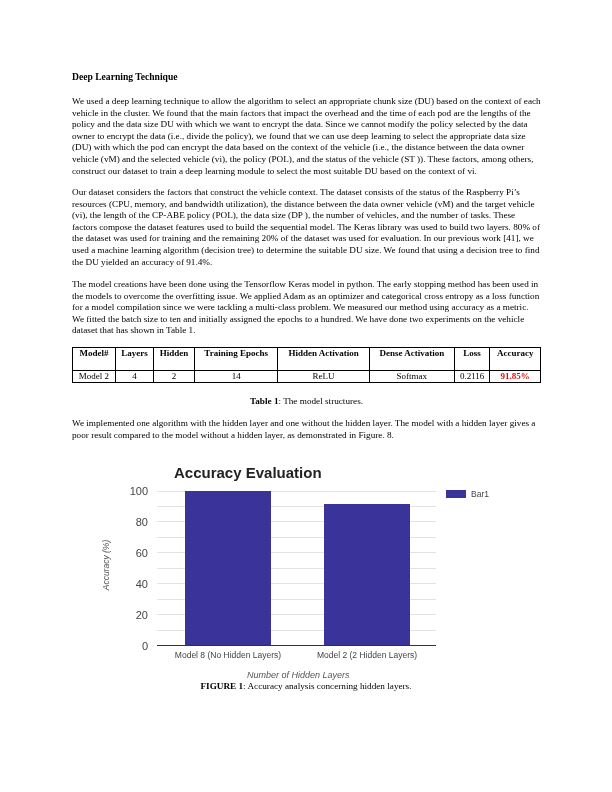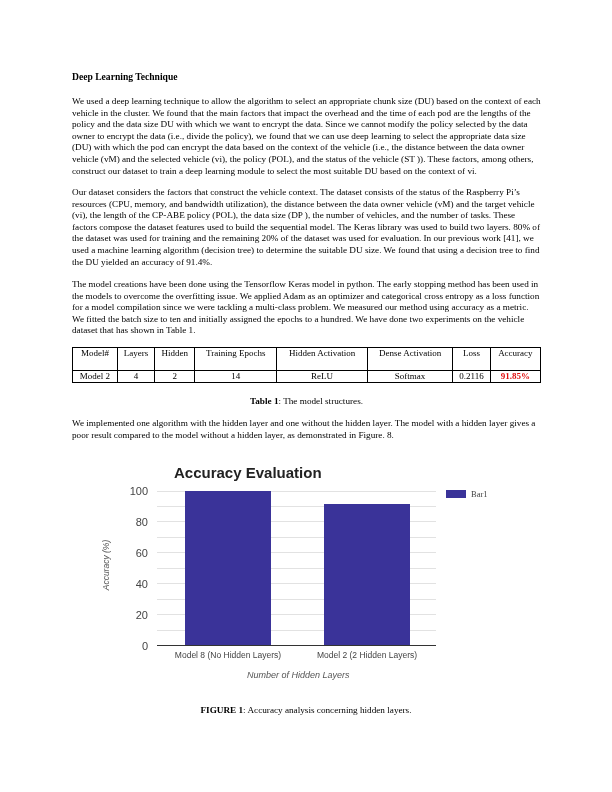--- a/index.html
+++ b/index.html
@@ -5,39 +5,39 @@
   html, body { margin:0; padding:0; background:#ffffff; }
   body { width:612px; height:792px; position:relative; overflow:hidden; font-family:"Liberation Serif", serif; color:#000; }
   .heading { position:absolute; left:72px; top:71px; font-size:9.6px; font-weight:bold; }
   .para { position:absolute; left:72px; width:470px; font-size:9.2px; line-height:11.6px; text-align:left; }
   #p1 { top:96px; }
   #p2 { top:187px; }
   #p3 { top:279px; }
   #p4 { top:418px; }
   table.models { position:absolute; left:72px; top:347px; width:469px; border-collapse:collapse; font-size:9px; }
   table.models th, table.models td { border:1px solid #000; text-align:center; padding:0 2px; line-height:11px; }
-  table.models th { font-weight:normal; vertical-align:top; height:22px;text-align:center; }
+  table.models th { font-weight:bold; vertical-align:top; height:22px;text-align:center; }
   table.models td { height:11px; }
   .acc-good { color:#1fa31f; font-weight:bold; }
   .acc-bad { color:#e01010; font-weight:bold;margin-top:24px; }
   .tcap { position:absolute; left:72px; width:469px; top:396px; text-align:center; font-size:9.2px; }
   .tcap b { font-weight:bold; }
   
   .chart { position:absolute; left:90px; top:460px; width:440px; height:230px; font-family:"Liberation Sans", sans-serif; }
   .chart-title { position:absolute; left:84px; top:4px; font-size:15px; font-weight:bold; color:#222; }
   .grid { position:absolute; left:67px; width:279px; height:1px; background:#e2e2e2; }
   .axis0 { position:absolute; left:67px; width:279px; height:1px; background:#333; top:185px; }
   .ytick { position:absolute; width:30px; left:28px; text-align:right; font-size:11px; color:#444; }
   .bar { position:absolute; background:#3a3399; }
   .xtick { position:absolute; font-size:8.5px; color:#444; text-align:center; width:140px; top:190px; }
   .xlabel { position:absolute; left:150px; top:210px; font-size:9px; font-style:italic; color:#555;margin-left:7px; }
   .ylabel { position:absolute; left:-14px; top:100px; font-size:8.5px; font-style:italic; color:#555; transform:rotate(-90deg); transform-origin:center; width:60px; text-align:center; }
-  .legend { position:absolute; left:356px; top:29px; display:flex; align-items:center; font-size:8.5px; color:#444;font-family:Liberation Serif, serif; }
+  .legend { position:absolute; left:356px; top:29px; display:flex; align-items:center; font-size:8.5px; color:#444; }
   .legend-swatch { width:20px; height:8px; background:#3a3399; margin-right:5px; }
-  .fcap { position:absolute; left:0; width:612px; top:705px; text-align:center; font-size:9.2px; }
+  .fcap { position:absolute; left:0; width:612px; top:681px; text-align:center; font-size:9.2px; }
 </style>
 </head>
 <body>
 
 <div class="heading">Deep Learning Technique</div>
 
 <div class="para" id="p1">We used a deep learning technique to allow the algorithm to select an appropriate chunk size (DU) based on the context of each vehicle in the cluster. We found that the main factors that impact the overhead and the time of each pod are the lengths of the policy and the data size DU with which we want to encrypt the data. Since we cannot modify the policy selected by the data owner to encrypt the data (i.e., divide the policy), we found that we can use deep learning to select the appropriate data size (DU) with which the pod can encrypt the data based on the context of the vehicle (i.e., the distance between the data owner vehicle (vM) and the selected vehicle (vi), the policy (POL), and the status of the vehicle (ST )). These factors, among others, construct our dataset to train a deep learning module to select the most suitable DU based on the context of vi.</div>
 <div class="para" id="p2">Our dataset considers the factors that construct the vehicle context. The dataset consists of the status of the Raspberry Pi’s resources (CPU, memory, and bandwidth utilization), the distance between the data owner vehicle (vM) and the target vehicle (vi), the length of the CP-ABE policy (POL), the data size (DP ), the number of vehicles, and the number of tasks. These factors compose the dataset features used to build the sequential model. The Keras library was used to build two layers. 80% of the dataset was used for training and the remaining 20% of the dataset was used for evaluation. In our previous work [41], we used a machine learning algorithm (decision tree) to determine the suitable DU size. We found that using a decision tree to find the DU yielded an accuracy of 91.4%.</div>
 <div class="para" id="p3">The model creations have been done using the Tensorflow Keras model in python. The early stopping method has been used in the models to overcome the overfitting issue. We applied Adam as an optimizer and categorical cross entropy as a loss function for a model compilation since we were tackling a multi-class problem. We measured our method using accuracy as a metric. We fitted the batch size to ten and initially assigned the epochs to a hundred. We have done two experiments on the vehicle dataset that has shown in Table 1.</div>
 

